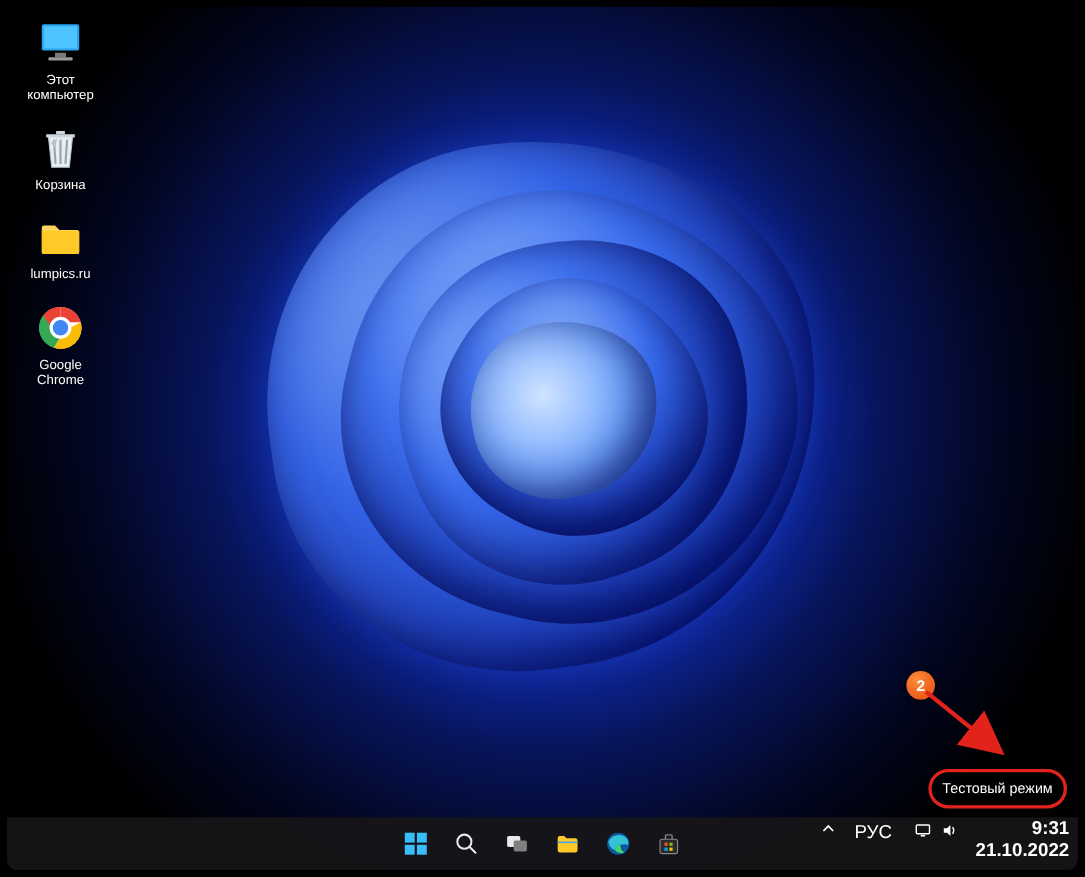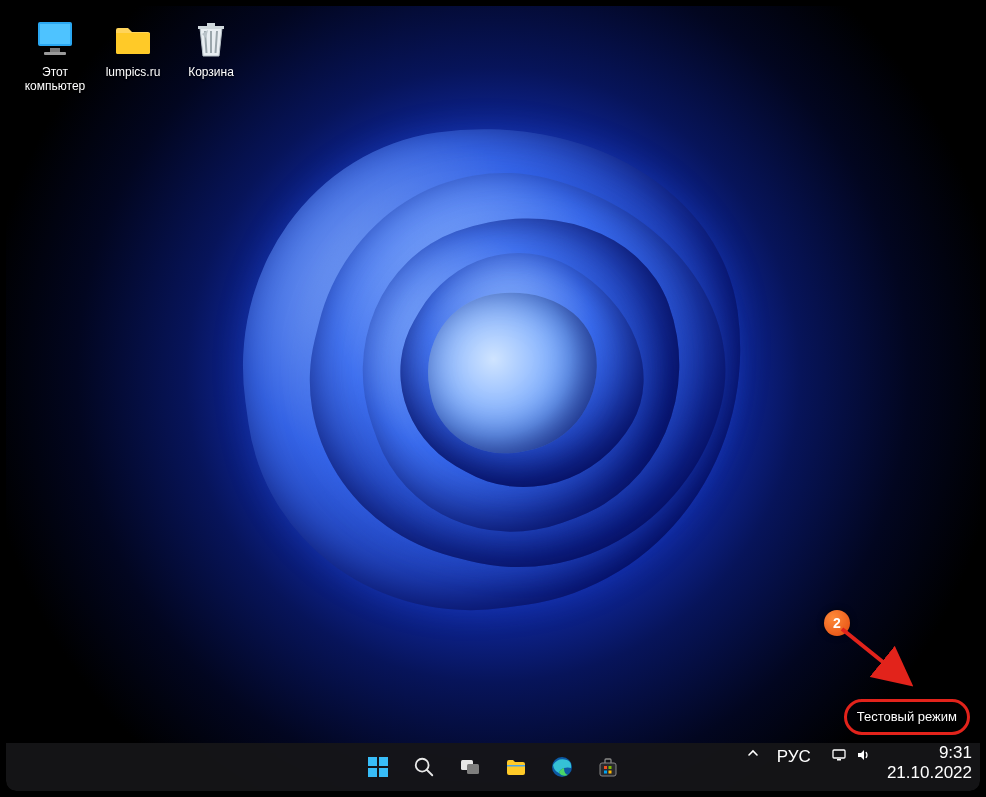--- a/index.html
+++ b/index.html
@@ -45,20 +45,22 @@
   .p3 { width:320px; height:310px; left:150px; top:130px; transform: rotate(-20deg); }
   .p4 { width:240px; height:230px; left:190px; top:170px; transform: rotate(30deg); }
   .p5 { width:170px; height:160px; left:215px; top:205px; transform: rotate(-10deg);
         background: radial-gradient(circle at 40% 40%, #cfe4ff, #6da2ff 55%, #2a59d8 90%); }
 
   
   .desktop-icons {
     position: absolute;
     left: 10px; top: 10px;
     display: flex;
+    flex-direction: column;
+    gap: 18px;
   }
   .dicon {
     width: 78px;
     text-align: center;
     color: #fff;
     font-size: 12px;
     line-height: 1.15;
     cursor: pointer;
     text-shadow: 0 1px 2px rgba(0,0,0,0.9);
   }
@@ -131,21 +133,21 @@
   .tb-right {
     position: absolute;
     right: 8px;
     height: 48px;
     display: flex;
     align-items: flex-start;
     gap: 10px;
     color: #fff;
     font-size: 17px;
   }
-  .tb-right .clock { text-align: right; line-height: 1.2; cursor: pointer; }
+  .tb-right .clock { text-align: right; line-height: 1.2; cursor: pointer; font-weight: bold; }
   .tb-right .chev { font-size: 11px; cursor: pointer; padding: 4px; }
   .tb-right .lang { cursor: pointer; padding: 4px; }
   .tray-icons { display: flex; gap: 8px; align-items: center; cursor: pointer; padding: 4px 6px; border-radius: 4px;}
   .tray-icons svg { display: block; }
 </style>
 </head>
 <body>
 
 <div class="screen">
   <div class="wallpaper">
@@ -168,40 +170,56 @@
           <rect x="18" y="32" width="10" height="4" fill="#7a7a7a"></rect>
           <rect x="12" y="36" width="22" height="3" rx="1" fill="#9a9a9a"></rect>
         </svg>
       </div>
       <span>Этот<br>компьютер</span>
     </div>
 
     <div class="dicon">
       <div class="img">
         <svg width="46" height="46" viewBox="0 0 46 46">
-          <path d="M6 14 L6 36 Q6 38 8 38 L38 38 Q40 38 40 36 L40 18 Q40 16 38 16 L22 16 L18 12 L8 12 Q6 12 6 14 Z" fill="#ffd45a"></path>
-          <path d="M6 17 L40 17 L40 36 Q40 38 38 38 L8 38 Q6 38 6 36 Z" fill="#ffca28"></path>
-        </svg>
-      </div>
-      <span>lumpics.ru</span>
-    </div>
-
-    <div class="dicon">
-      <div class="img">
-        <svg width="46" height="46" viewBox="0 0 46 46">
           <path d="M12 12 L34 12 L31 40 L15 40 Z" fill="#e8eef2" stroke="#b8c2c8" stroke-width="1"></path>
           <path d="M17 15 L18.5 37 M23 15 L23 37 M29 15 L27.5 37" stroke="#9aa6ac" stroke-width="2" fill="none"></path>
           <path d="M10 10 H36 V13 H10 Z" fill="#cfd8dc"></path>
           <path d="M19 7 H27 V10 H19 Z" fill="#cfd8dc"></path>
           <path d="M14 18 L20 14 L18 22 Z" fill="#b8c2c8"></path>
         </svg>
       </div>
       <span>Корзина</span>
     </div>
 
+    <div class="dicon">
+      <div class="img">
+        <svg width="46" height="46" viewBox="0 0 46 46">
+          <path d="M6 14 L6 36 Q6 38 8 38 L38 38 Q40 38 40 36 L40 18 Q40 16 38 16 L22 16 L18 12 L8 12 Q6 12 6 14 Z" fill="#ffd45a"></path>
+          <path d="M6 17 L40 17 L40 36 Q40 38 38 38 L8 38 Q6 38 6 36 Z" fill="#ffca28"></path>
+        </svg>
+      </div>
+      <span>lumpics.ru</span>
+    </div>
+
+    <div class="dicon">
+      <div class="img">
+        <svg width="46" height="46" viewBox="0 0 46 46">
+          <circle cx="23" cy="23" r="19" fill="#fff"></circle>
+          <path d="M23 4 A19 19 0 0 1 41.5 18 L23 18 Z" fill="#ea4335"></path>
+          <path d="M41.5 18 A19 19 0 0 1 17 41.2 L26 26 Z" fill="#fbbc05"></path>
+          <path d="M17 41.2 A19 19 0 0 1 7 12 L18 24 Z" fill="#34a853"></path>
+          <path d="M7 12 L18 24" stroke="#34a853" stroke-width="0"></path>
+          <path d="M23 4 A19 19 0 0 0 7 12 L17.5 26 L23 18 Z" fill="#ea4335"></path>
+          <path d="M7 12 A19 19 0 0 0 17 41.2 L25.5 27 L17.5 26 Z" fill="#34a853"></path>
+          <circle cx="23" cy="23" r="8.5" fill="#4285f4"></circle>
+          <circle cx="23" cy="23" r="8.5" fill="none" stroke="#fff" stroke-width="3"></circle>
+        </svg>
+      </div>
+      <span>Google<br>Chrome</span>
+    </div>
 
   </div>
 
   <div class="annot-badge">
     <span>2</span>
   </div>
   <svg class="annot-arrow" viewBox="0 0 90 70">
     <defs>
       <marker id="ah" markerWidth="10" markerHeight="10" refX="7" refY="5" orient="auto">
         <path d="M0 0 L10 5 L0 10 Z" fill="#e2231b"></path>

